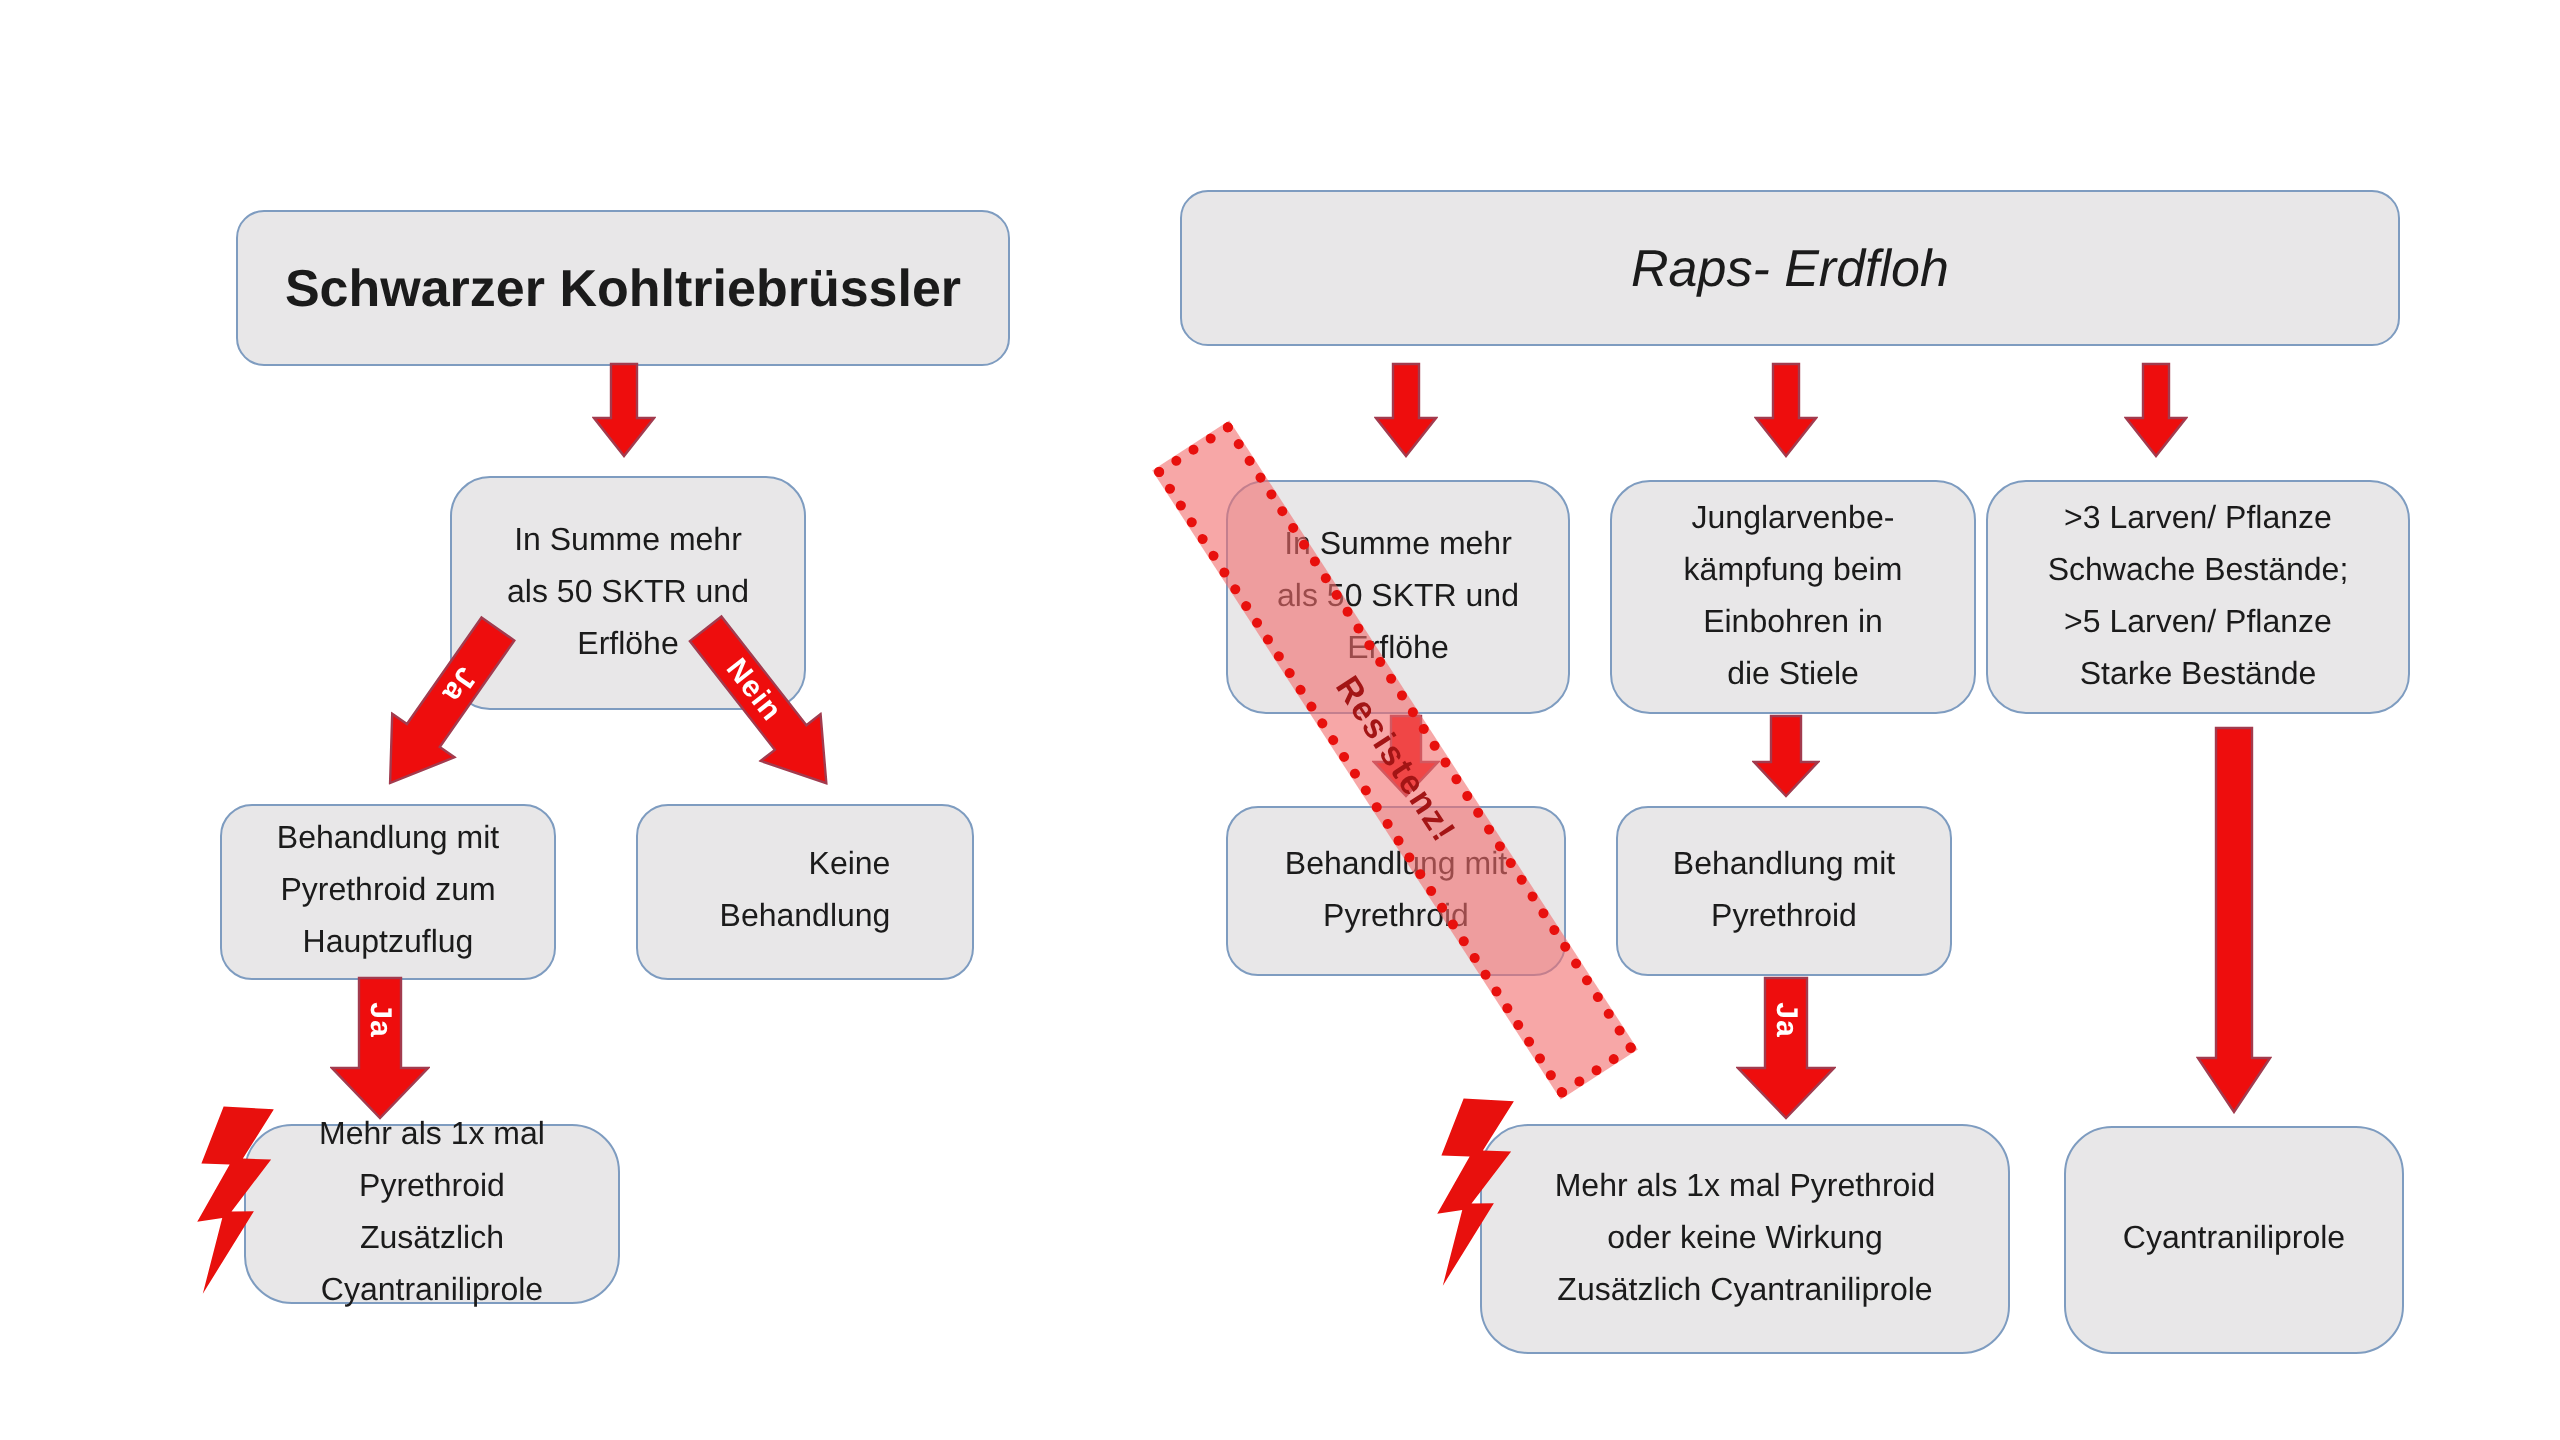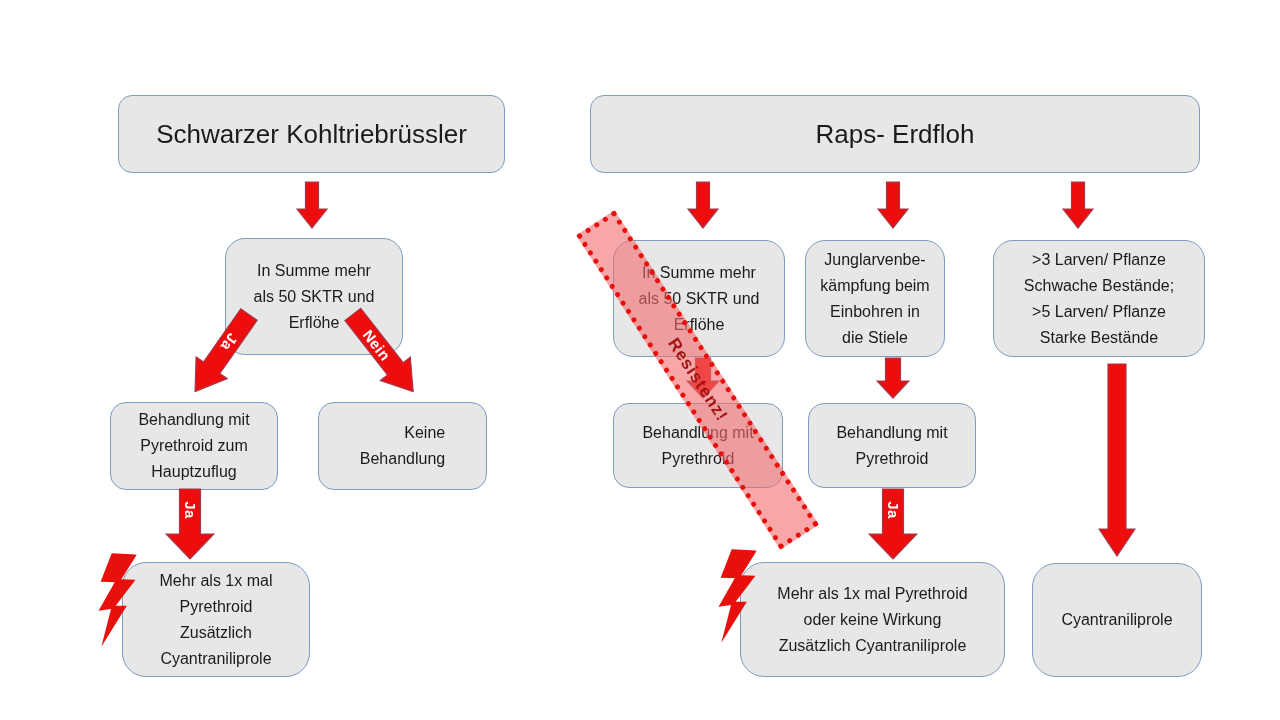--- a/index.html
+++ b/index.html
@@ -33,21 +33,21 @@
   .banner span{
     font-weight:bold;font-size:17px;color:#a31515;letter-spacing:1px;
   }
   .bolt{position:absolute;z-index:7;}
 </style>
 </head>
 <body>
 
 <div class="canvas">
 
-  <div class="box title-box" style="left:118px;top:95px;width:387px;height:78px;">
+  <div class="box title-box" style="left:118px;top:105px;width:387px;height:78px;font-weight:bold;">
     <span>Schwarzer Kohltriebrüssler</span>
   </div>
 
   <div class="arrow" style="left:296px;top:181px;">
     <svg width="32" height="48" viewBox="0 0 32 48">
       <polygon points="9.5,1 22.5,1 22.5,28 31,28 16,47 1,28 9.5,28" fill="#ee0d0d" stroke="#a23b4e" stroke-width="1.2"></polygon>
     </svg>
   </div>
 
   <div class="box node-box" style="left:225px;top:238px;width:178px;height:117px;">
@@ -81,34 +81,34 @@
 Behandlung</span>
   </div>
 
   <div class="arrow" style="left:165px;top:488px;width:50px;height:72px;">
     <svg width="50" height="72" viewBox="0 0 50 72">
       <polygon points="14.5,1 35.5,1 35.5,46 49,46 25,71 1,46 14.5,46" fill="#ee0d0d" stroke="#a23b4e" stroke-width="1.2"></polygon>
     </svg>
     <span class="arrow-label" style="top:30%;">Ja</span>
   </div>
 
-  <div class="box final-box" style="left:122px;top:562px;width:188px;height:115px;">
+  <div class="box final-box" style="left:122px;top:562px;width:188px;height:90px;">
     <span>Mehr als 1x mal
 Pyrethroid
 Zusätzlich
 Cyantraniliprole</span>
   </div>
 
   <div class="bolt" style="left:90px;top:552px;transform:rotate(10deg);">
     <svg width="55" height="100" viewBox="0 0 55 100">
       <polygon points="13,3 38,0 27,27 41,25 26,54 37,52 19,97 22,58 10,62 21,31 7,33" fill="#e8100d"></polygon>
     </svg>
   </div>
 
-  <div class="box title-box" style="left:590px;top:95px;width:610px;height:78px;">
+  <div class="box title-box" style="left:590px;top:95px;width:610px;height:78px;font-style:italic;">
     <span>Raps- Erdfloh</span>
   </div>
 
   <div class="arrow" style="left:687px;top:181px;">
     <svg width="32" height="48" viewBox="0 0 32 48">
       <polygon points="9.5,1 22.5,1 22.5,28 31,28 16,47 1,28 9.5,28" fill="#ee0d0d" stroke="#a23b4e" stroke-width="1.2"></polygon>
     </svg>
   </div>
   <div class="arrow" style="left:877px;top:181px;">
     <svg width="32" height="48" viewBox="0 0 32 48">
@@ -120,21 +120,21 @@
       <polygon points="9.5,1 22.5,1 22.5,28 31,28 16,47 1,28 9.5,28" fill="#ee0d0d" stroke="#a23b4e" stroke-width="1.2"></polygon>
     </svg>
   </div>
 
   <div class="box node-box" style="left:613px;top:240px;width:172px;height:117px;">
     <span>In Summe mehr
 als 50 SKTR und
 Erflöhe</span>
   </div>
 
-  <div class="box node-box" style="left:805px;top:240px;width:140px;height:117px;">
+  <div class="box node-box" style="left:805px;top:240px;width:183px;height:117px;">
     <span>Junglarvenbe-
 kämpfung beim
 Einbohren in
 die Stiele</span>
   </div>
 
   <div class="box node-box" style="left:993px;top:240px;width:212px;height:117px;justify-content:center;">
     <span>&gt;3 Larven/ Pflanze
 Schwache Bestände;
 &gt;5 Larven/ Pflanze

